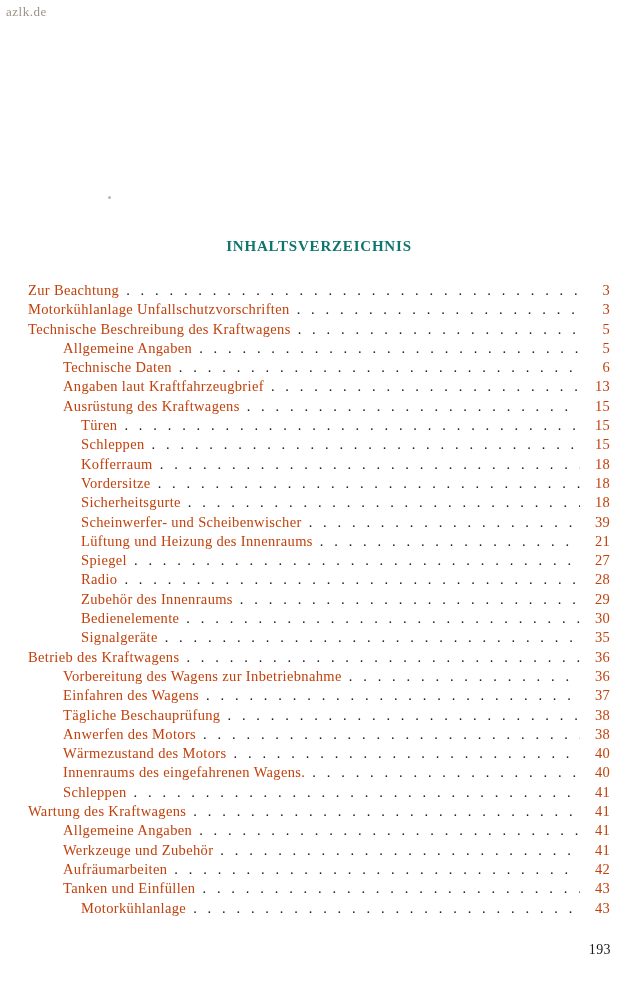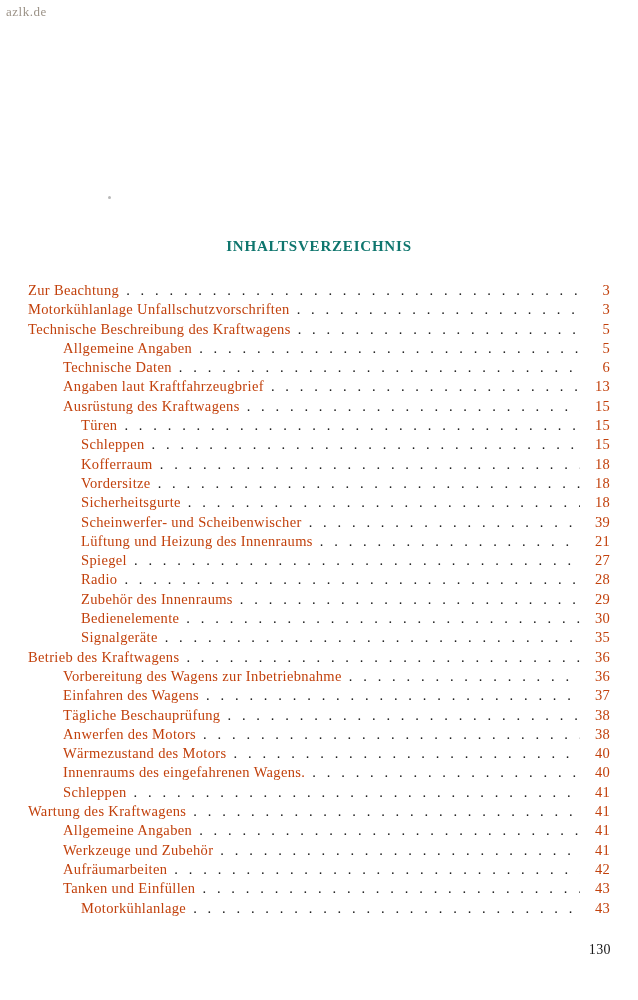--- a/index.html
+++ b/index.html
@@ -279,15 +279,15 @@
         <span class="leaders"></span>
         <span class="page-num">43</span>
       </div>
       <div class="toc-row lvl-2">
         <span class="label">Motorkühlanlage</span>
         <span class="leaders"></span>
         <span class="page-num">43</span>
       </div>
     </div>
 
-  <div class="folio">130</div>
+  <div class="folio">193</div>
 
 </div>
 
 </body></html>

